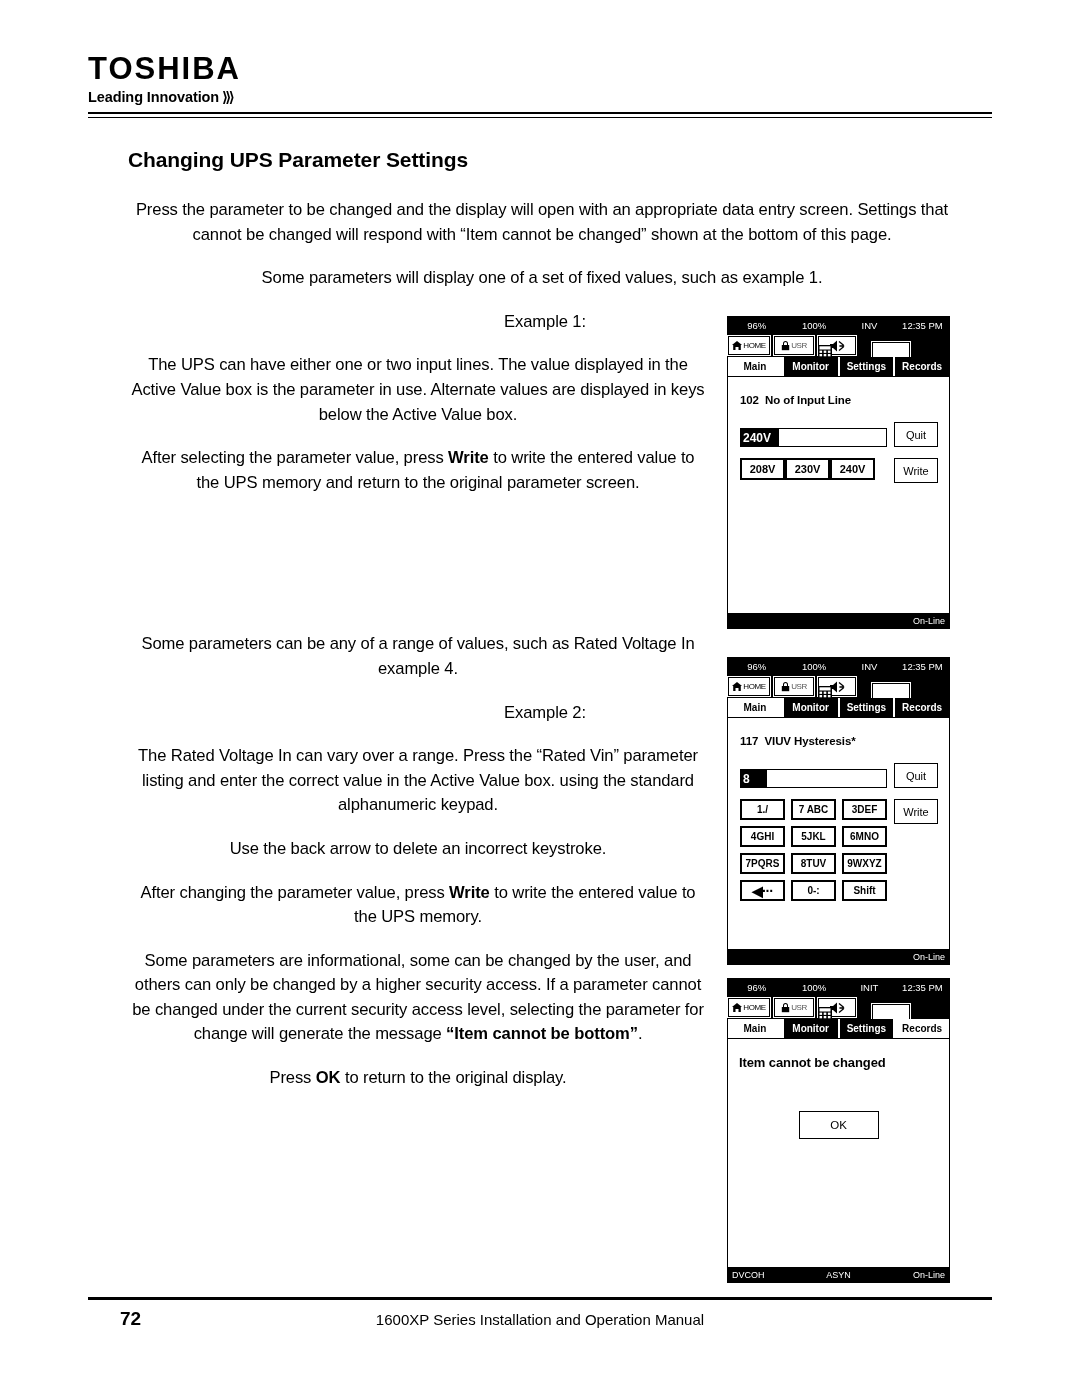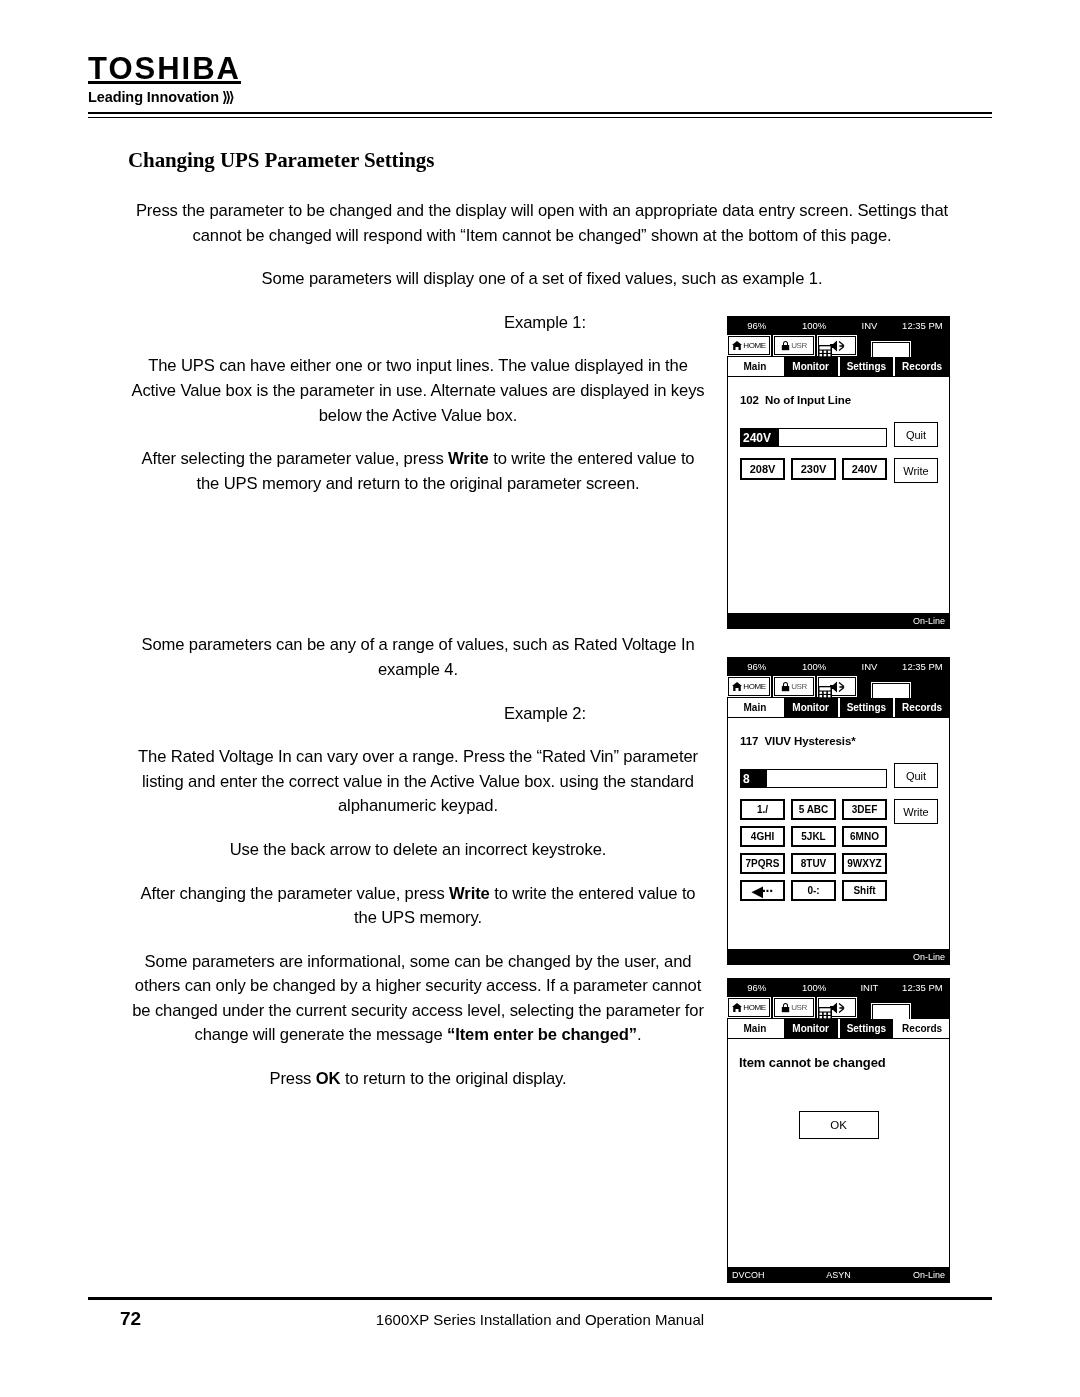--- a/index.html
+++ b/index.html
@@ -22,21 +22,20 @@
     position: absolute;
     left: 88px;
     top: 52px;
   }
   .brand-name {
     font-size: 31px;
     font-weight: bold;
     letter-spacing: 2.0px;
     line-height: 34px;
     font-family: "Liberation Sans", sans-serif;
-    text-decoration: underline;
   }
   .brand-tagline {
     font-size: 14.5px;
     font-weight: bold;
     letter-spacing: -0.1px;
     margin-top: 3px;
     line-height: 16px;
   }
   .brand-chevrons {
     font-size: 14px;
@@ -64,21 +63,20 @@
     position: absolute;
     left: 128px;
     top: 148px;
     width: 828px;
   }
   h1.page-title {
     font-size: 21px;
     font-weight: bold;
     margin: 0 0 26px 0;
     letter-spacing: -0.1px;
-    font-family: Liberation Serif, serif;
   }
   p.body {
     font-size: 16.6px;
     line-height: 24.6px;
     margin: 0 0 19px 0;
     letter-spacing: -0.12px;
     text-align: center;
   }
   p.body.narrow { width: 580px; }
   p.indent { margin-left: 6px; }
@@ -227,21 +225,20 @@
     align-items: center;
     justify-content: center;
     font-size: 11px;
     margin-bottom: 11px;
     box-sizing: border-box;
   }
 
   .choice-row {
     display: flex;
     margin: 11px 0 0 12px;
-    gap: 6px;
   }
   .choice-btn {
     width: 45px;
     height: 22px;
     border: 2px solid #000;
     background: #fff;
     display: flex;
     align-items: center;
     justify-content: center;
     font-size: 11px;
@@ -362,21 +359,21 @@
   <p class="body narrow">Some parameters can be any of a range of values, such as Rated Voltage In example 4.</p>
 
   <p class="body indent">Example 2:</p>
 
   <p class="body narrow">The Rated Voltage In can vary over a range.  Press the “Rated Vin” parameter listing and enter the correct value in the Active Value box. using the standard alphanumeric keypad.</p>
 
   <p class="body narrow">Use the back arrow to delete an incorrect keystroke.</p>
 
   <p class="body narrow"><span>After changing the parameter value, press </span><b>Write</b><span> to write the entered value to the UPS memory.</span></p>
 
-  <p class="body narrow"><span>Some parameters are informational, some can be changed by the user, and others can only be changed by a higher security access.  If a parameter cannot be changed under the current security access level, selecting the parameter for change will generate the message </span><b>“Item enter be changed”</b><span>.</span></p>
+  <p class="body narrow"><span>Some parameters are informational, some can be changed by the user, and others can only be changed by a higher security access.  If a parameter cannot be changed under the current security access level, selecting the parameter for change will generate the message </span><b>“Item cannot be bottom”</b><span>.</span></p>
 
   <p class="body narrow"><span>Press </span><b>OK</b><span> to return to the original display.</span></p>
 </div>
 
 <div class="panel" id="panel-1">
   <div class="status-top">
     <span class="st-batt">96%</span>
     <span class="st-load">100%</span>
     <span class="st-mode">INV</span>
     <span class="st-time">12:35 PM</span>
@@ -508,21 +505,21 @@
     </div>
 
     <div class="value-row">
       <div class="value-box">
         <span class="value-sel narrow">8</span>
       </div>
     </div>
 
     <div class="keypad">
       <div class="key">1./</div>
-      <div class="key">5 ABC</div>
+      <div class="key">7 ABC</div>
       <div class="key">3DEF</div>
       <div class="key">4GHI</div>
       <div class="key">5JKL</div>
       <div class="key">6MNO</div>
       <div class="key">7PQRS</div>
       <div class="key">8TUV</div>
       <div class="key">9WXYZ</div>
       <div class="key back">◀···</div>
       <div class="key">0-:</div>
       <div class="key">Shift</div>

